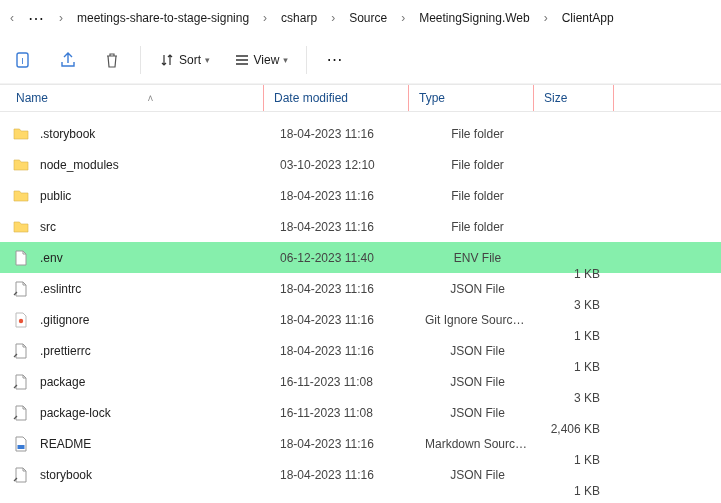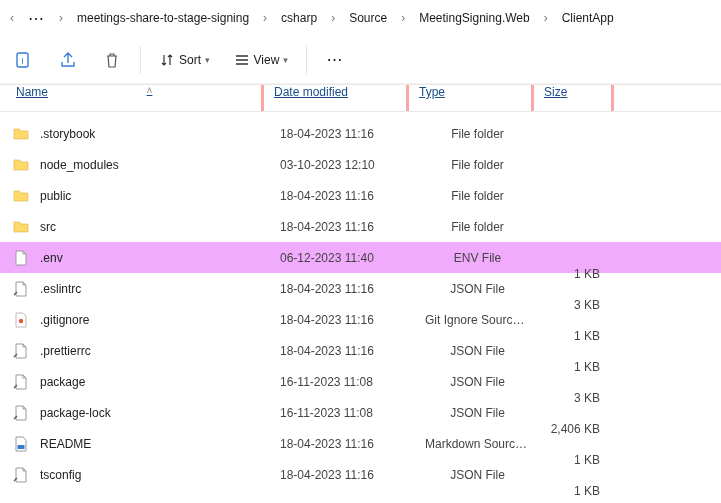--- a/index.html
+++ b/index.html
@@ -59,41 +59,40 @@
   .drop { font-size: 9px; color: #666; }
   .headers {
     display: flex;
     height: 28px;
     border-bottom: 1px solid #e8e8e8;
     border-top: 1px solid #e8e8e8;
     color: #1a4e8a;
     font-size: 12px;
   }
   .hcell {
-    display: flex; 
-    border-right: 3px solid #fca5a5;
+    display: flex; align-items: center;
+    border-right: 1px solid #fca5a5;
     padding: 0 10px;
     cursor: pointer;
-    text-decoration: underline;
   }
   .col-name { width: 264px; padding-left: 16px; }
   .col-date { width: 145px; }
   .col-type { width: 125px; }
   .col-size { width: 80px; justify-content: flex-start; }
   .sort-ind {
     flex: 1; text-align: center; color: #888; font-size: 10px;
   }
   .files { padding-top: 6px; }
   .row {
     display: flex;
     align-items: center;
     height: 31px;
     padding-left: 12px;
   }
-  .row.sel { background: #f0abfc; }
+  .row.sel { background: #86efac; }
   .c-name { width: 248px; display: flex; align-items: center; gap: 10px; }
   .c-date { width: 145px; padding-left: 20px; color: #444; }
   .c-type { width: 125px; padding-left: 20px; color: #444; white-space: nowrap; overflow: hidden; text-overflow: ellipsis; text-align: center; }
   .c-size { width: 80px; text-align: right; padding-right: 10px; color: #444; margin-top: 32px; }
   .fname { color: #222; }
   .icon { width: 18px; display:flex; justify-content:center; }
   svg { display: block; }
 </style>
 </head>
 <body>
@@ -325,19 +324,19 @@
     </div>
     <div class="row">
       <div class="c-name">
         <span class="icon">
           <svg width="18" height="18" viewBox="0 0 18 18">
             <path d="M4 2 H11 L14 5 V16 H4 Z" fill="#fff" stroke="#999" stroke-width="1"></path>
             <path d="M11 2 V5 H14" fill="none" stroke="#999" stroke-width="1"></path>
             <path d="M2 15 L5 12" stroke="#555" stroke-width="1.3"></path>
           </svg>
         </span>
-        <span class="fname">tsconfig</span>
+        <span class="fname">storybook</span>
       </div>
       <div class="c-date">18-04-2023 11:16</div>
       <div class="c-type">JSON File</div>
       <div class="c-size">1 KB</div>
     </div>
   </div>
 
 </body></html>

